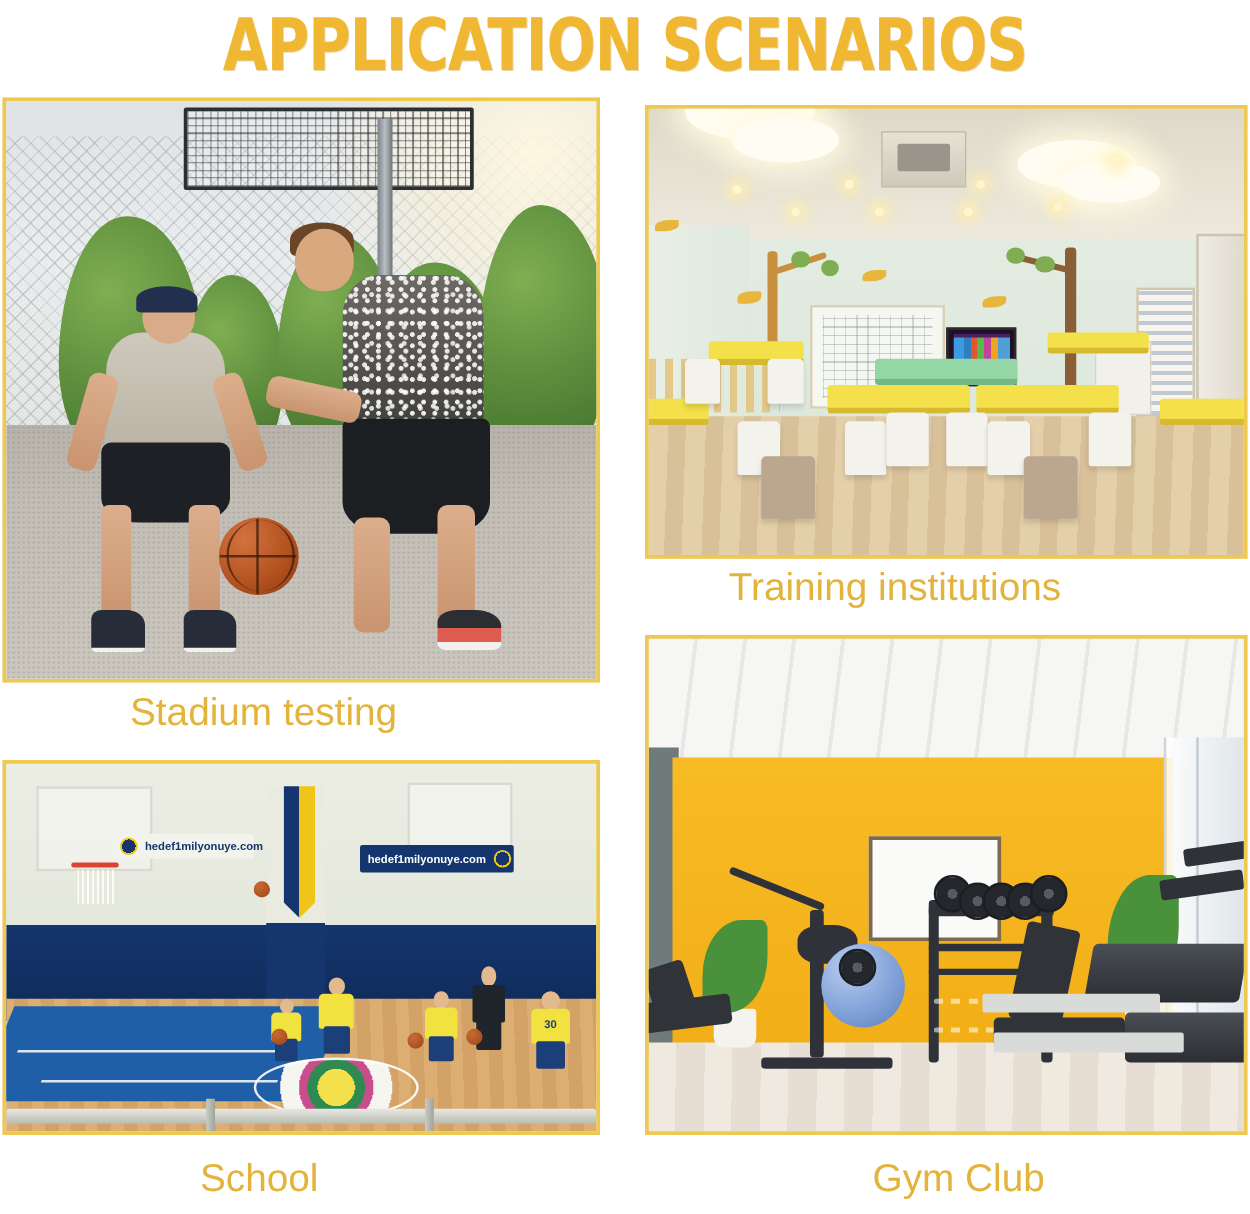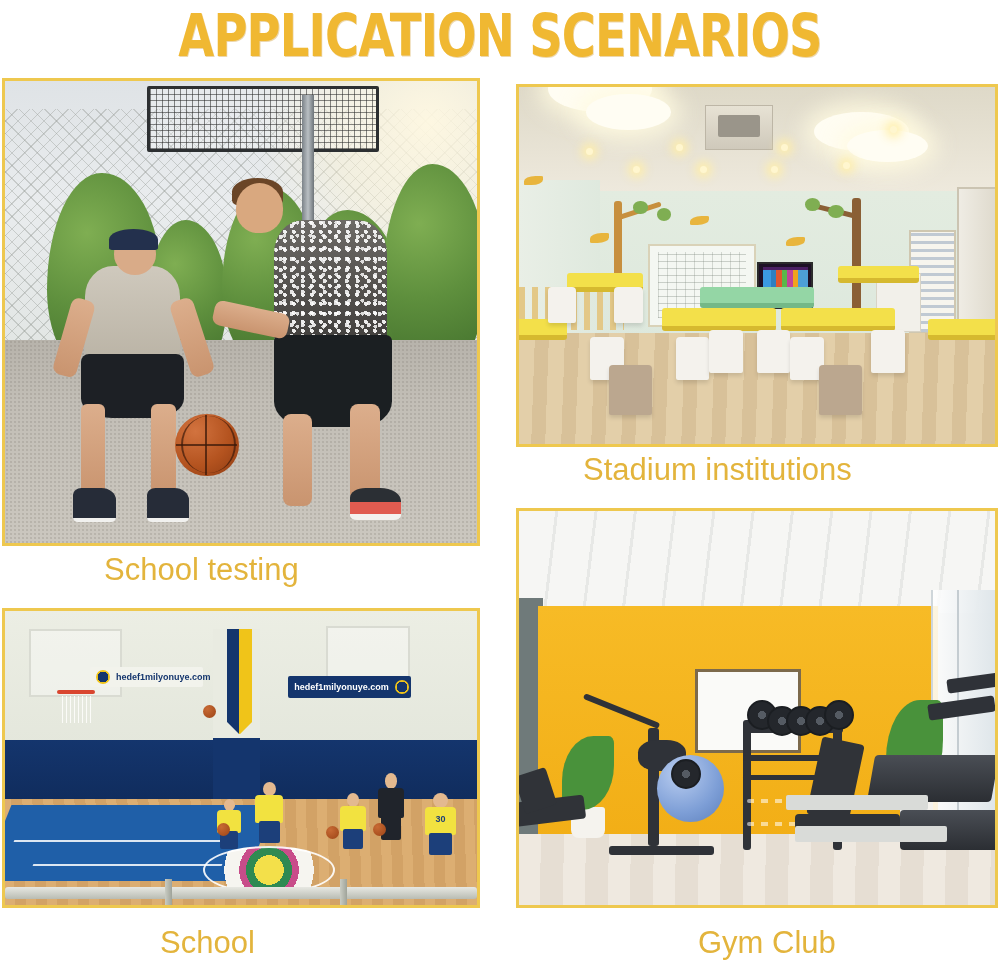--- a/index.html
+++ b/index.html
@@ -473,21 +473,21 @@
     <div class="skin arm" style="left:44%;top:49%;width:16%;height:5.5%;transform:rotate(12deg);"></div>
     <div class="skin player-r-legL"></div>
     <div class="skin player-r-legR"></div>
     <div class="redshoe"></div>
 
     <div class="ball">
       <div class="ball-curve"></div>
     </div>
   </div>
 </div>
-<div class="caption" style="left:104px; top:552px;">School testing</div>
+<div class="caption" style="left:104px; top:552px;">Stadium testing</div>
 
 <div class="panel" id="panel-training">
   <div class="scene">
     <div class="ceiling"></div>
     <div class="cloud-light cl-a"></div>
     <div class="cloud-light cl-a2"></div>
     <div class="cloud-light cl-b"></div>
     <div class="cloud-light cl-b2"></div>
     <div class="ac-vent"></div>
     <div class="spot" style="left:14%;top:17%;"></div>
@@ -541,21 +541,21 @@
     <div class="chair" style="left:33%;top:70%;width:7%;height:12%;"></div>
     <div class="chair" style="left:40%;top:68%;width:7%;height:12%;"></div>
     <div class="chair" style="left:50%;top:68%;width:7%;height:12%;"></div>
     <div class="chair" style="left:57%;top:70%;width:7%;height:12%;"></div>
     <div class="chair beige" style="left:63%;top:78%;width:9%;height:14%;"></div>
     <div class="chair" style="left:74%;top:68%;width:7%;height:12%;"></div>
     <div class="chair" style="left:6%;top:56%;width:6%;height:10%;"></div>
     <div class="chair" style="left:20%;top:56%;width:6%;height:10%;"></div>
   </div>
 </div>
-<div class="caption" style="left:583px; top:452px;">Stadium institutions</div>
+<div class="caption" style="left:583px; top:452px;">Training institutions</div>
 
 <div class="panel" id="panel-stadium">
   <div class="scene">
     <div class="gym-wall-up"></div>
     <div class="gym-pad"></div>
     <div class="pad-col"></div>
 
     <div class="hoop-frame" style="left:5%;top:6%;width:19%;height:22%;"></div>
     <div class="rim" style="left:11%;top:27%;width:8%;"></div>
     <div class="net" style="left:12%;top:29%;width:6.5%;height:9%;"></div>

